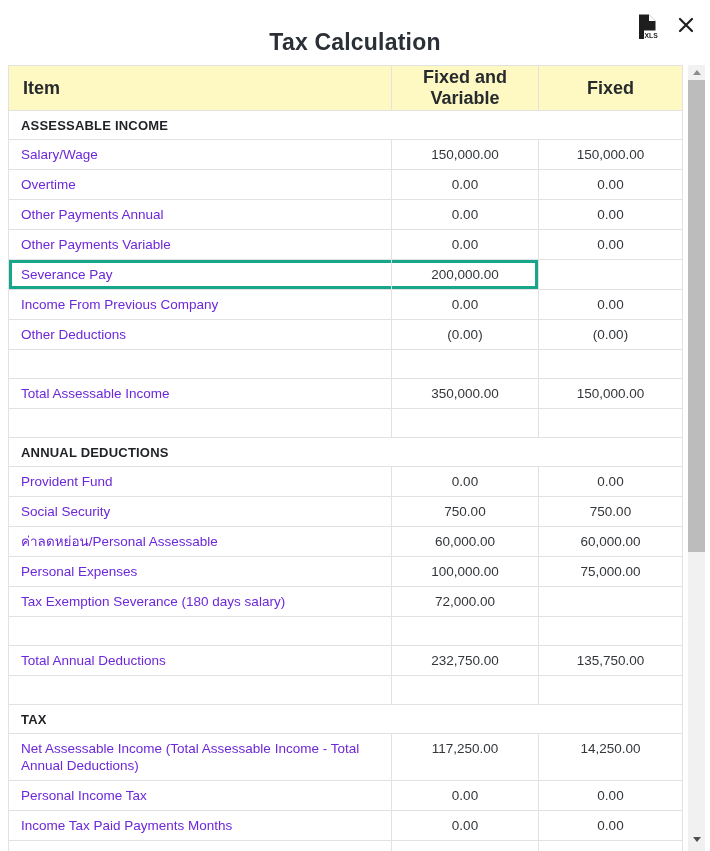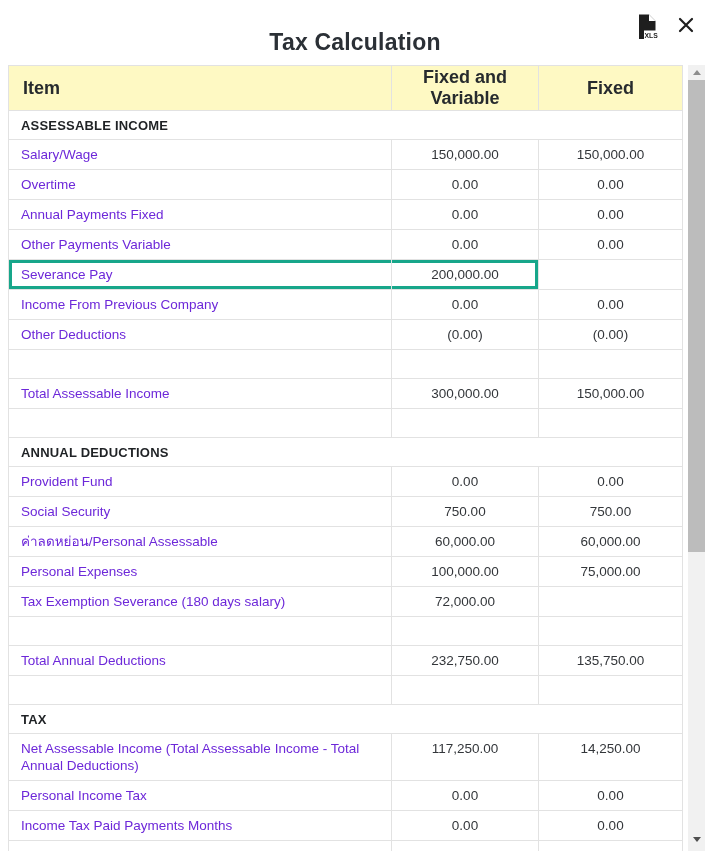--- a/index.html
+++ b/index.html
@@ -99,21 +99,21 @@
           <td class="label-cell">Salary/Wage</td>
           <td class="num-cell">150,000.00</td>
           <td class="num-cell">150,000.00</td>
         </tr>
         <tr>
           <td class="label-cell">Overtime</td>
           <td class="num-cell">0.00</td>
           <td class="num-cell">0.00</td>
         </tr>
         <tr>
-          <td class="label-cell">Annual Payments Fixed</td>
+          <td class="label-cell">Other Payments Annual</td>
           <td class="num-cell">0.00</td>
           <td class="num-cell">0.00</td>
         </tr>
         <tr>
           <td class="label-cell">Other Payments Variable</td>
           <td class="num-cell">0.00</td>
           <td class="num-cell">0.00</td>
         </tr>
         <tr class="highlighted-row">
           <td class="label-cell hl-left">Severance Pay</td>
@@ -130,21 +130,21 @@
           <td class="num-cell">(0.00)</td>
           <td class="num-cell">(0.00)</td>
         </tr>
         <tr>
           <td class="label-cell"></td>
           <td class="num-cell"></td>
           <td class="num-cell"></td>
         </tr>
         <tr>
           <td class="label-cell">Total Assessable Income</td>
-          <td class="num-cell">300,000.00</td>
+          <td class="num-cell">350,000.00</td>
           <td class="num-cell">150,000.00</td>
         </tr>
         <tr>
           <td class="label-cell"></td>
           <td class="num-cell"></td>
           <td class="num-cell"></td>
         </tr>
         <tr>
           <td colspan="3" class="section-cell">ANNUAL DEDUCTIONS</td>
         </tr>

